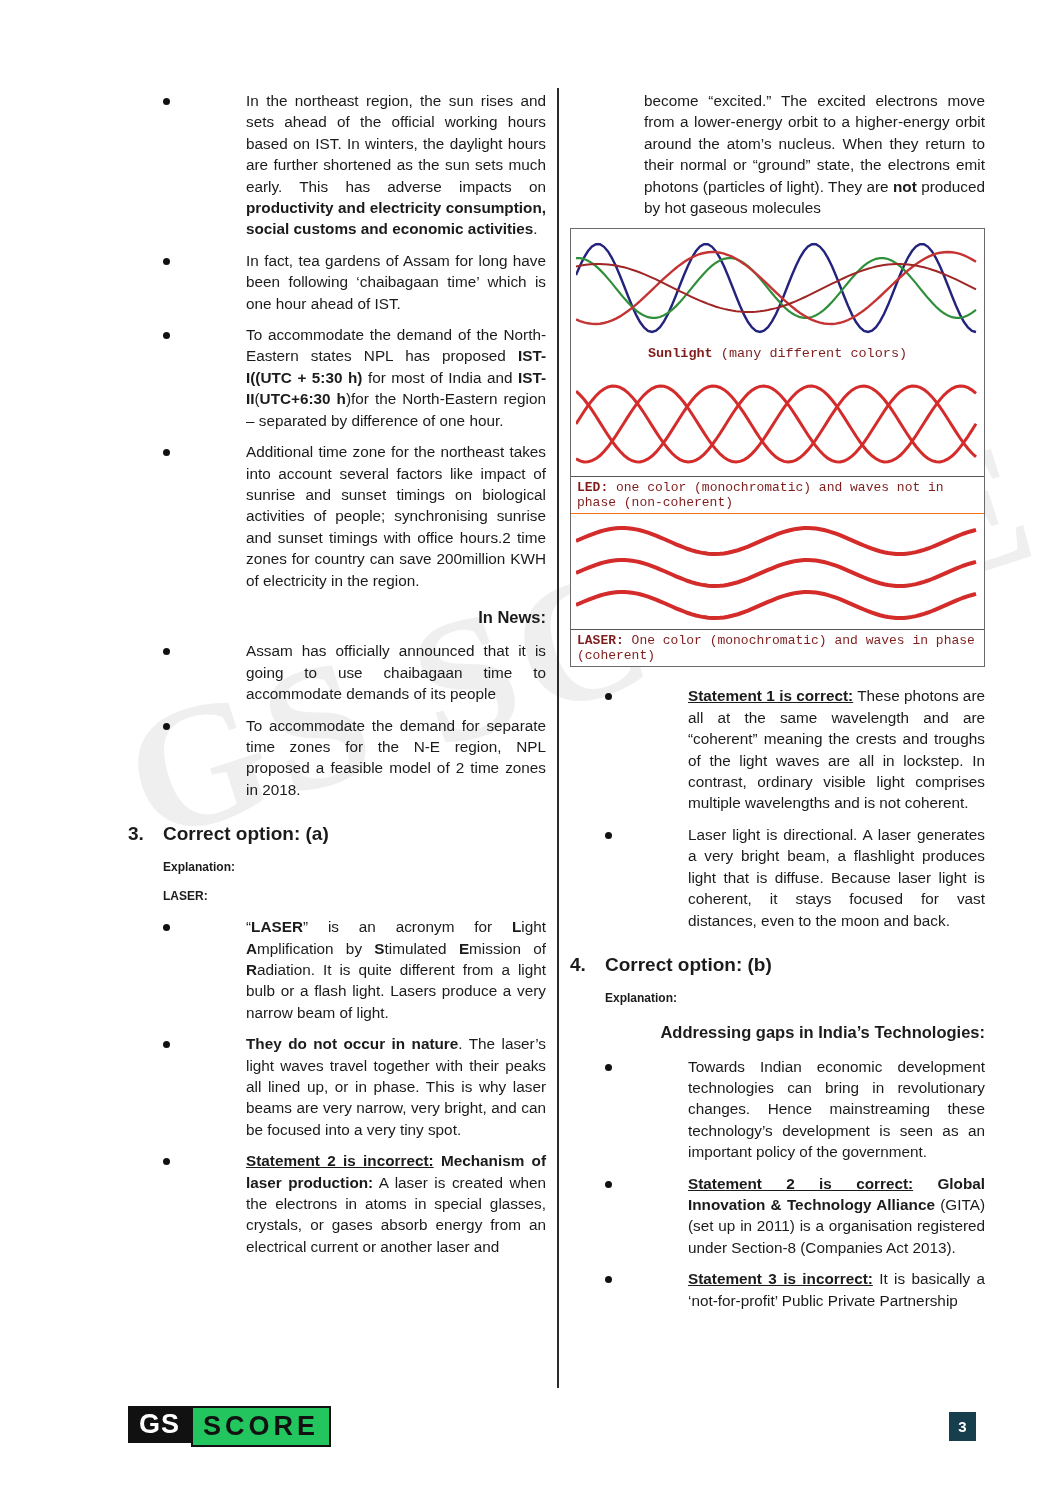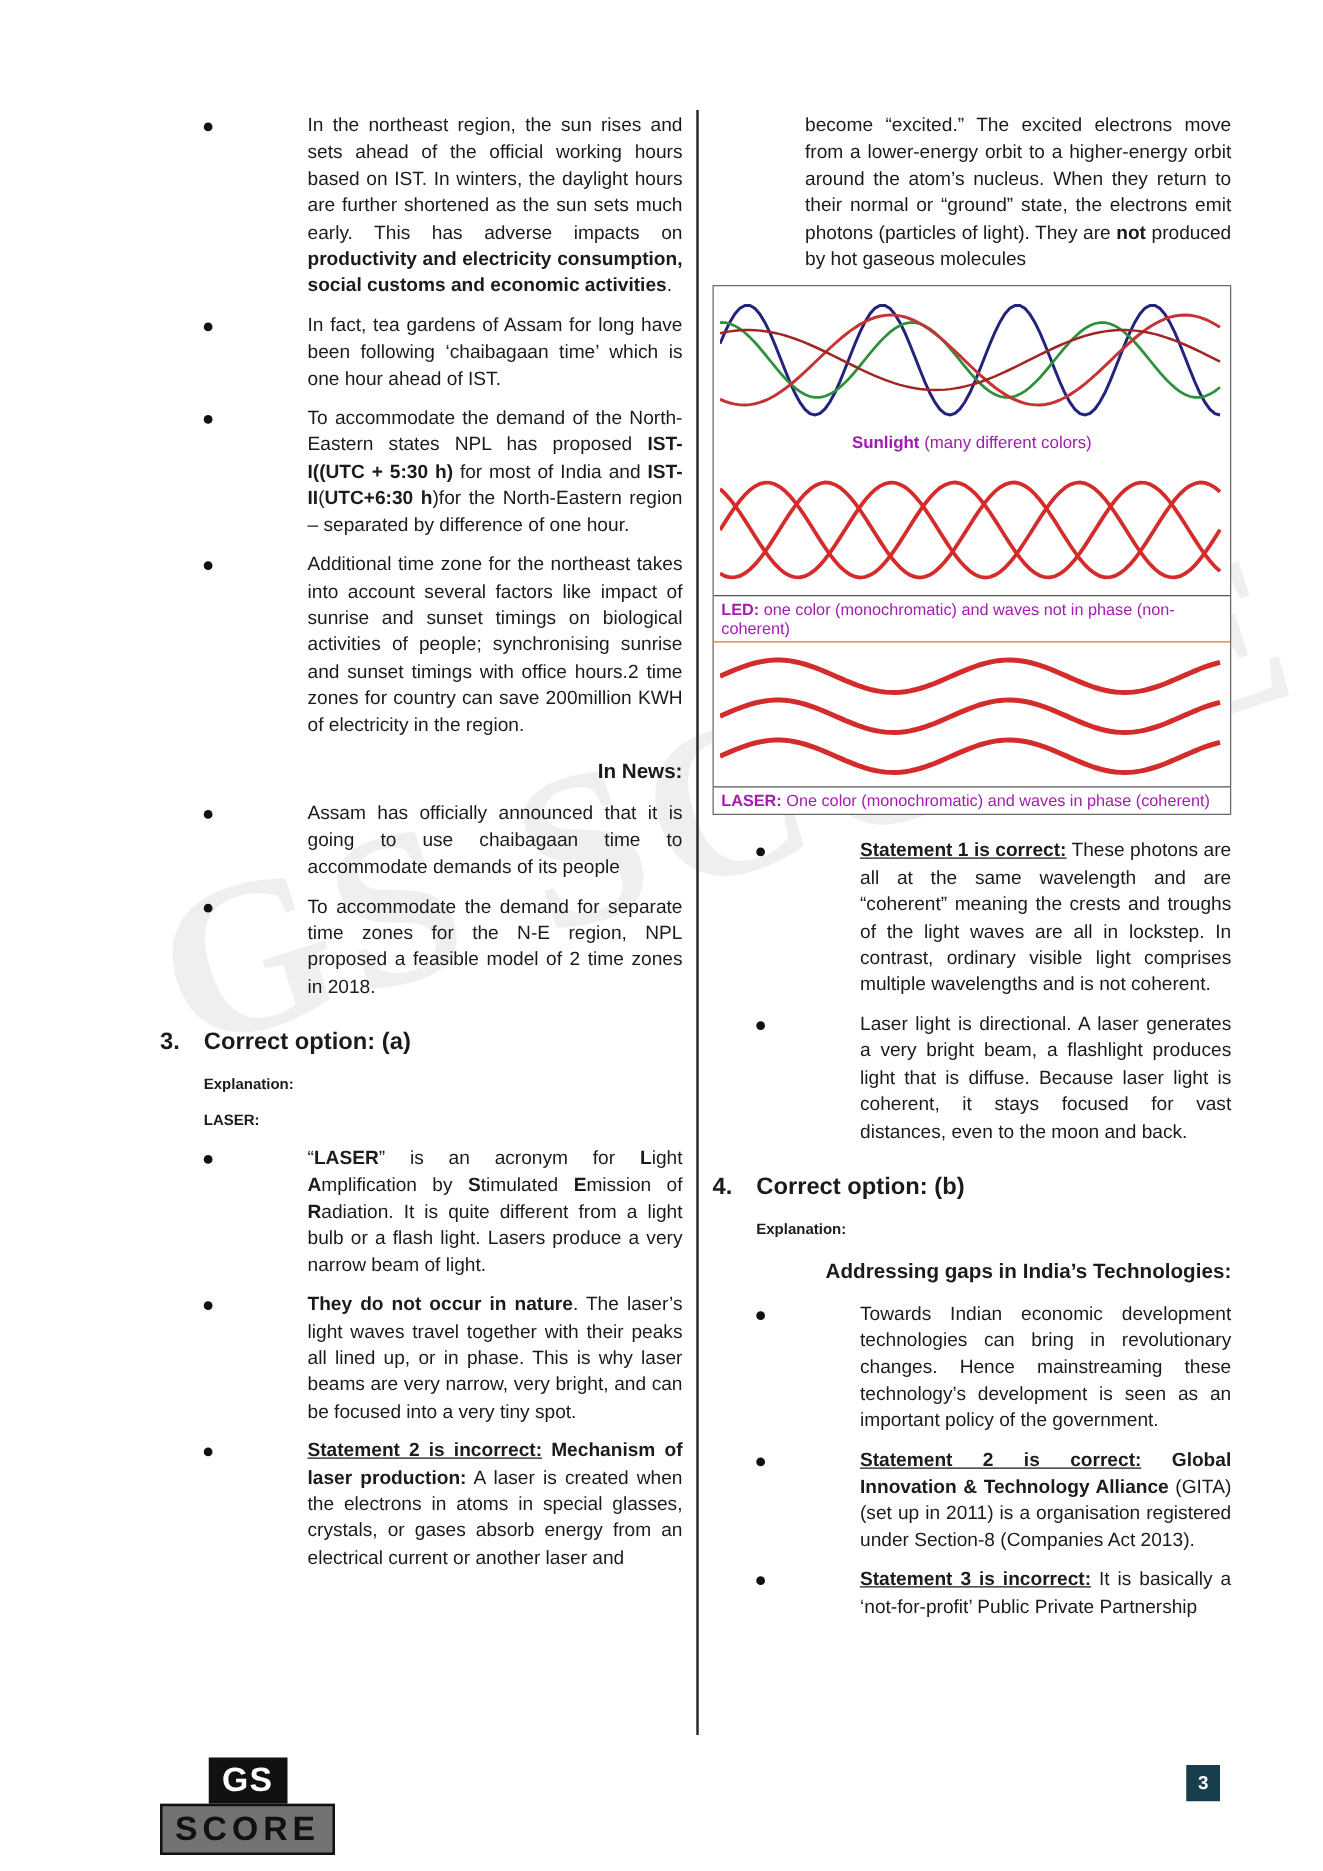--- a/index.html
+++ b/index.html
@@ -23,27 +23,27 @@
   .heading{margin:16px 0 12px 35px;font-size:16.5px;font-weight:700;line-height:1.3;text-align:right;}
   .subheading{margin:13px 0 12px 35px;font-size:12px;font-weight:700;line-height:1.3;}
   .numbered{margin:22px 0 13px 0;display:flex;font-size:19px;font-weight:700;line-height:1.3;}
   .numbered .num{flex:0 0 35px;}
   .b{font-weight:700;}
   .u{text-decoration:underline;}
 
   .wave-figure{border:1px solid #6a6a6a;margin:10px 0 18px 0;background:#fff;}
   .wavebox{display:block;padding:3px 5px 0 5px;}
   .wave-figure svg{display:block;}
-  .cap{font-family:Liberation Sans, sans-serif;font-size:13.5px;color:#a21caf;}
+  .cap{font-family:Liberation Mono, monospace;font-size:13.5px;color:#7f1d1d;}
   .cap-center{text-align:center;padding:2px 0 8px 0;}
   .cap-box{border-top:1px solid #555;border-bottom:1px solid #f97316;padding:3px 6px;font-size:13px;}
 
-  .footer-logo{position:absolute;left:128px;top:1406px;display:flex;align-items:center;height:38px;z-index:2;flex-direction:column;}
+  .footer-logo{position:absolute;left:128px;top:1406px;display:flex;align-items:flex-start;height:38px;z-index:2;}
   .logo-gs{background:#111;color:#fff;font-weight:700;font-size:27px;padding:3px 11px;display:flex;align-items:center;letter-spacing:1px;}
-  .logo-score{border:2px solid #111;color:#111;font-weight:700;font-size:27px;padding:3px 10px;display:flex;align-items:center;letter-spacing:4px;background:#737373;}
+  .logo-score{border:2px solid #111;color:#111;font-weight:700;font-size:27px;padding:3px 10px;display:flex;align-items:center;letter-spacing:4px;background:#22c55e;}
   .pagenum{position:absolute;left:949px;top:1412px;width:27px;height:29px;background:#173e4d;color:#fff;
     font-size:15px;font-weight:700;display:flex;align-items:center;justify-content:center;z-index:2;}
 </style>
 </head>
 <body>
 
 <div class="page">
 
   <div class="watermark">GS SCORE</div>
   <div class="divider"></div>

